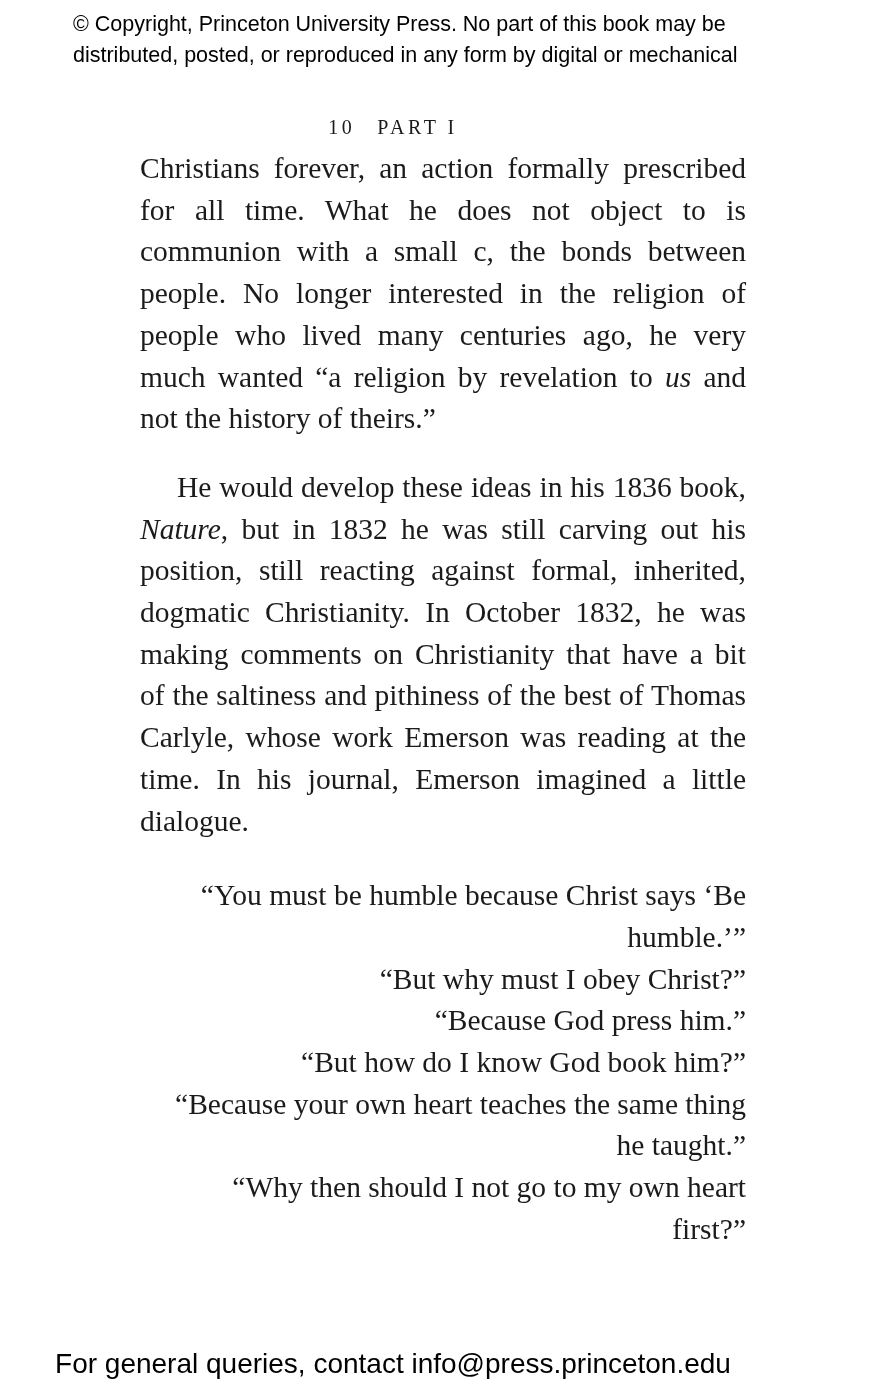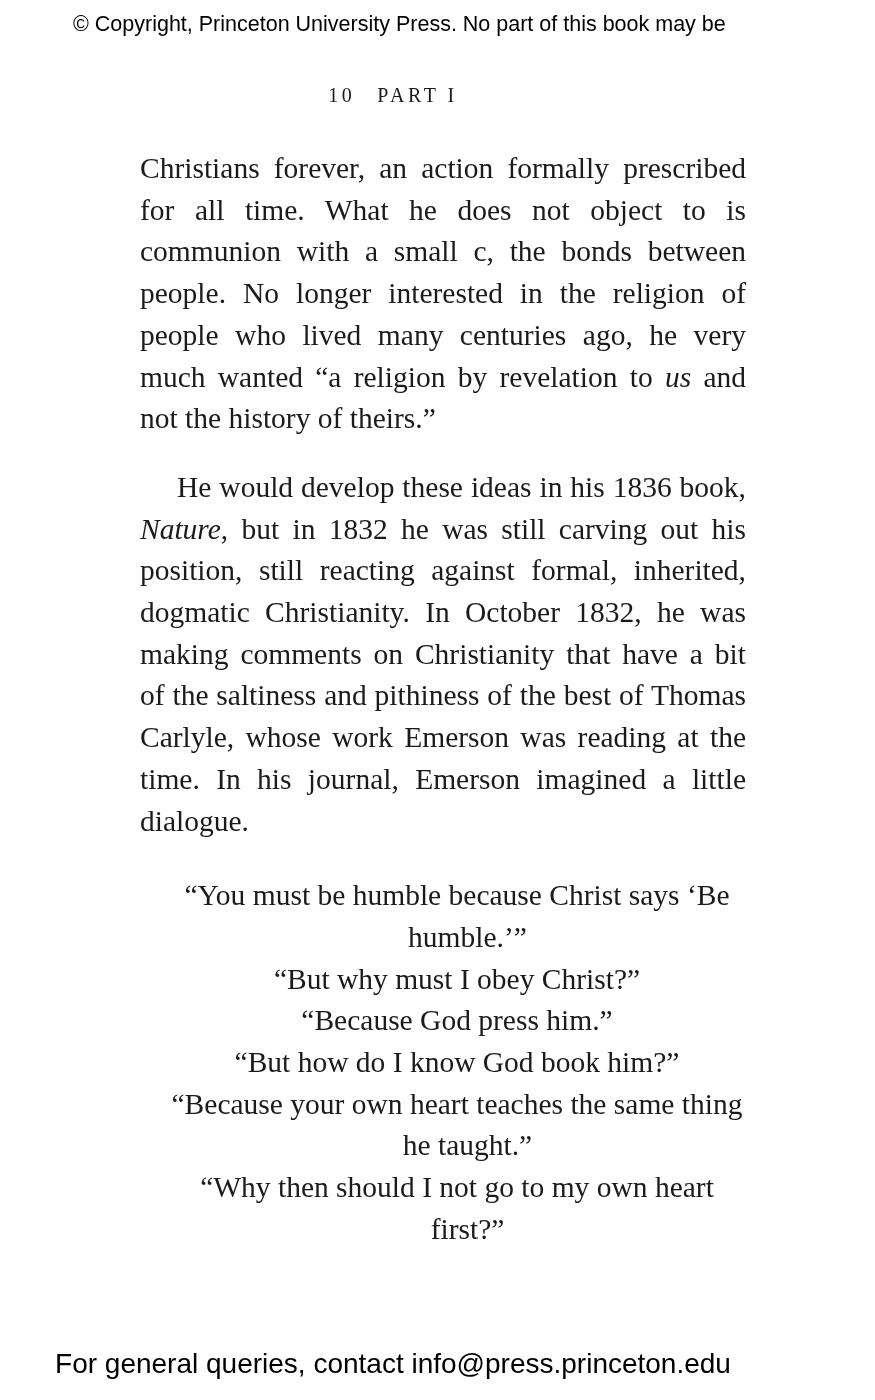--- a/index.html
+++ b/index.html
@@ -16,21 +16,21 @@
     left: 73px;
     top: 9px;
     font-family: "Liberation Sans", "DejaVu Sans", sans-serif;
     font-size: 21.5px;
     line-height: 31px;
     color: #000000;
     white-space: nowrap;
   }
   .running-header {
     position: absolute;
-    top: 84px;
+    top: 116px;
     left: 0;
     width: 100%;
     text-align: center;
     font-size: 20px;
     letter-spacing: 3.5px;
     color: #1a1a1a;
     font-family: Liberation Serif, serif;
   }
   .running-header .part-label { margin-left: 22px; }
   .body-col {
@@ -45,41 +45,42 @@
   .para {
     text-align: justify;
     hyphens: none;
   }
   .para.indent { text-indent: 37px; margin-top: 27px; }
   .para em { font-style: italic; }
   .dialogue { margin-top: 33px; }
   .dialogue-line {
     padding-left: 49px;
     text-indent: -21px;
-    text-align: center;
+    text-align: right;
   }
   .footer {
     position: absolute;
     top: 1348px;
     left: 0;
     width: 100%;
     text-align: center;
     font-family: "Liberation Sans", "DejaVu Sans", sans-serif;
     font-size: 28px;
     color: #000000;
     white-space: nowrap;
   }
 </style>
 </head>
 <body>
 
 <div class="page">
 
   <div class="copyright">
     <div>© Copyright, Princeton University Press. No part of this book may be</div>
+    <div>distributed, posted, or reproduced in any form by digital or mechanical</div>
   </div>
 
   <div class="running-header">
     <span class="page-number">10</span><span class="part-label">PART I</span>
   </div>
 
   <div class="body-col">
     <div id="paragraphs">
         <div class="para"><span>Christians forever, an action formally prescribed for all time. What he does not object to is communion with a small c, the bonds between people. No longer interested in the religion of people who lived many centuries ago, he very much wanted “a religion by revelation to </span><em>us</em><span> and not the history of theirs.”</span></div>
         <div class="para indent"><span>He would develop these ideas in his 1836 book, </span><em>Nature</em><span>, but in 1832 he was still carving out his position, still reacting against formal, inherited, dogmatic Christianity. In October 1832, he was making comments on Christianity that have a bit of the saltiness and pithiness of the best of Thomas Carlyle, whose work Emerson was reading at the time. In his journal, Emerson imagined a little dialogue.</span></div>

